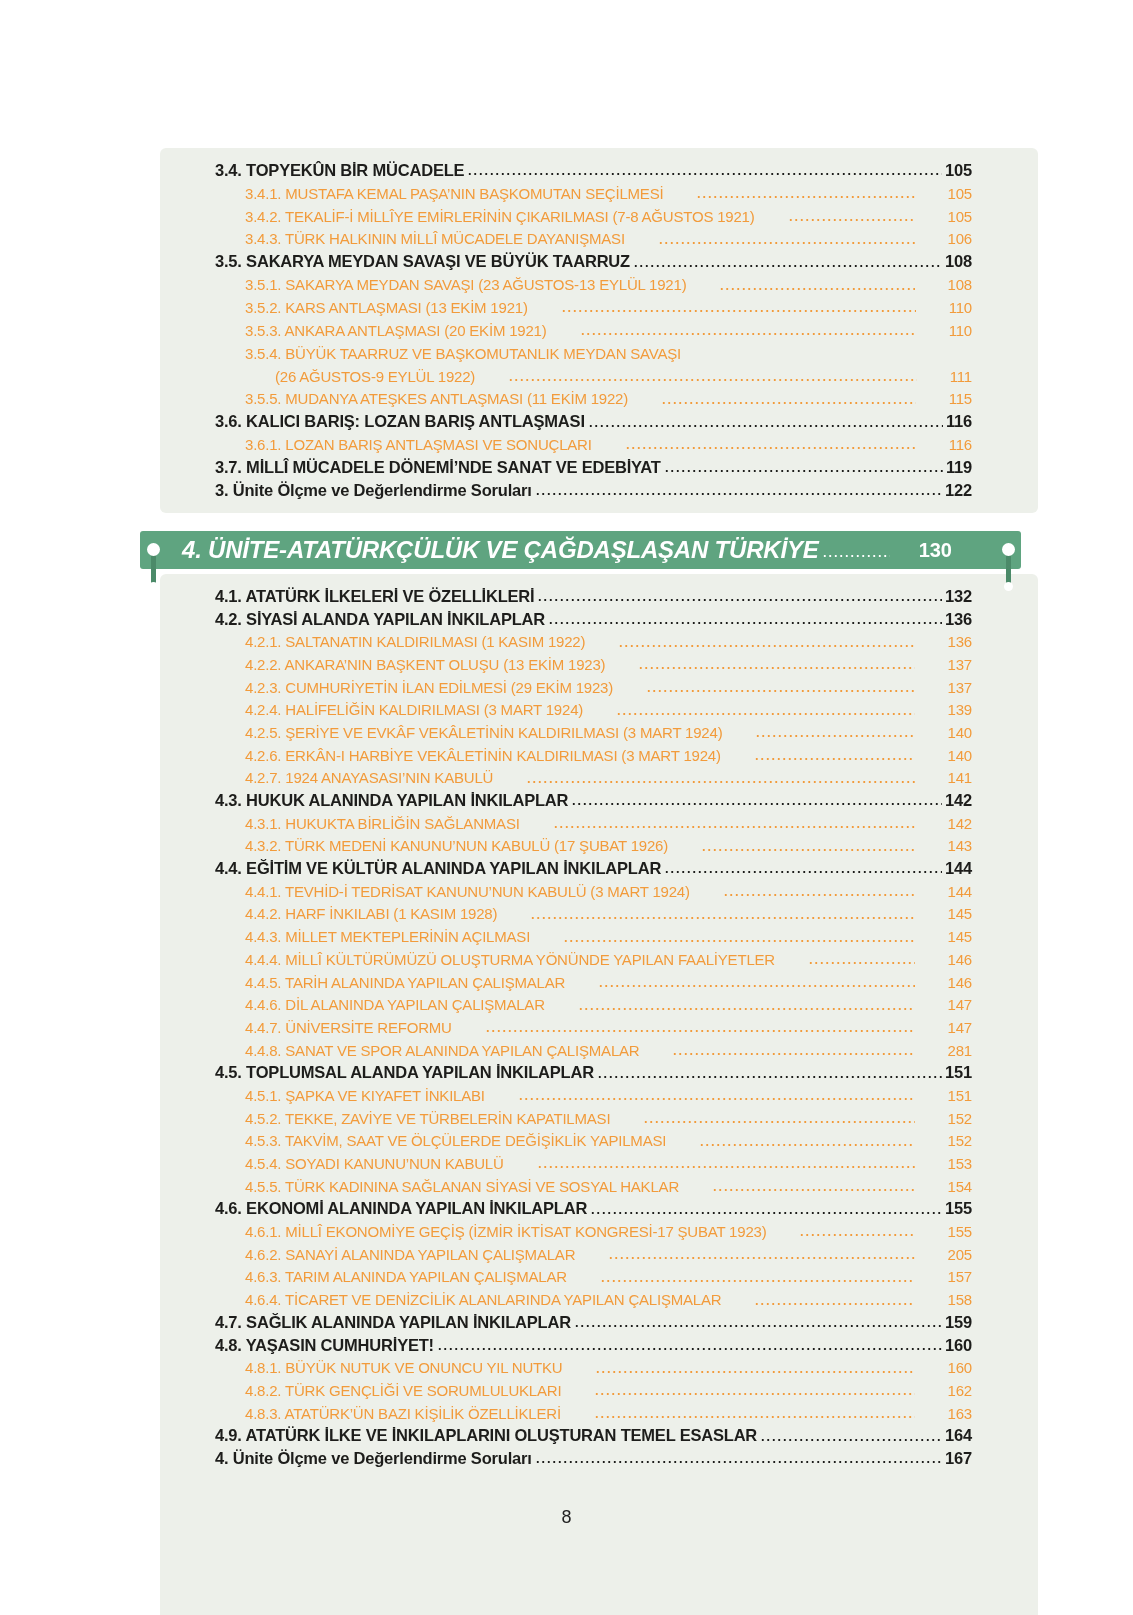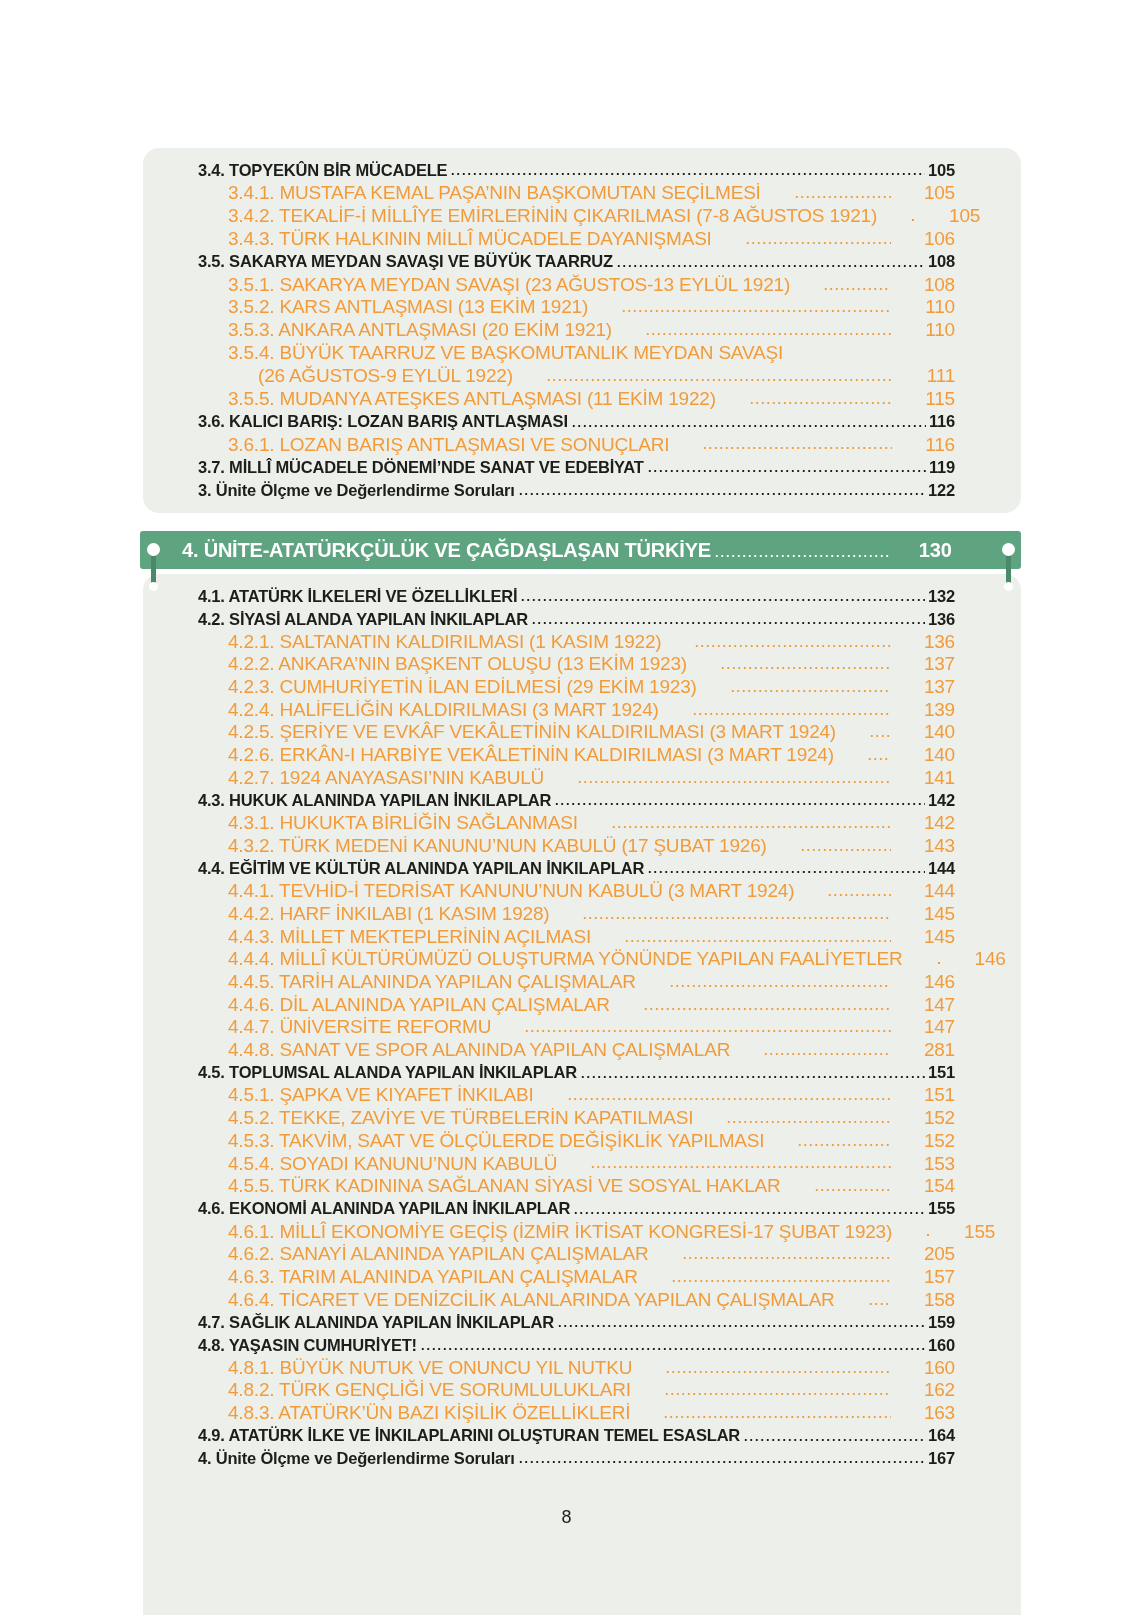--- a/index.html
+++ b/index.html
@@ -15,38 +15,38 @@
   body{font-family:"Liberation Sans","DejaVu Sans",sans-serif;}
   .page{
     position:relative;
     width:1133px;
     height:1615px;
     background:#ffffff;
     overflow:hidden;
   }
   .toc-box{
     position:absolute;
-    left:143px;
+    left:160px;
     width:878px;
     background:var(--box_bg);
-    border-radius:16px;
+    border-radius:6px;
     padding:11px 66px 0 55px;
   }
   .box1{top:148px;height:365px;}
   .box2{top:574px;height:1110px;}
   .toc-row{
     display:flex;
     align-items:center;
     white-space:nowrap;
     letter-spacing:-0.2px;
   }
   .box1 .toc-row{height:22.85px;}
   .box2 .toc-row{height:22.7px;}
   .row-bold{color:var(--ink);font-weight:700;font-size:16.5px;}
-  .row-sub{color:var(--orange);font-weight:400;font-size:19px;gap:30px;}
+  .row-sub{color:var(--orange);font-weight:400;font-size:15px;gap:30px;}
   .ind1{padding-left:30px;}
   .ind2{padding-left:60px;}
   .row-label{flex:0 0 auto;}
   .leader{
     flex:1 1 auto;
     min-width:6px;
     height:100%;
     margin:0 3px;
     background-image:radial-gradient(circle, currentColor 1.05px, transparent 1.4px);
     background-size:5.5px 5.5px;
@@ -63,24 +63,25 @@
     height:38px;
     background:var(--banner_green);
     border-radius:3px;
     display:flex;
     align-items:center;
     padding:0 69px 0 42px;
     color:var(--banner_text);
     z-index:2;
   }
   .banner-title{
-    font-size:20px;
+    font-size:24px;
     font-weight:700;
     letter-spacing:-0.2px;
     white-space:nowrap;
+    font-style:italic;
   }
   .banner-leader{
     height:38px;
     background-position:left calc(100% - 11px);
   }
   .banner-page{
     font-size:20px;
     font-weight:700;
     margin-left:26px;
   }

